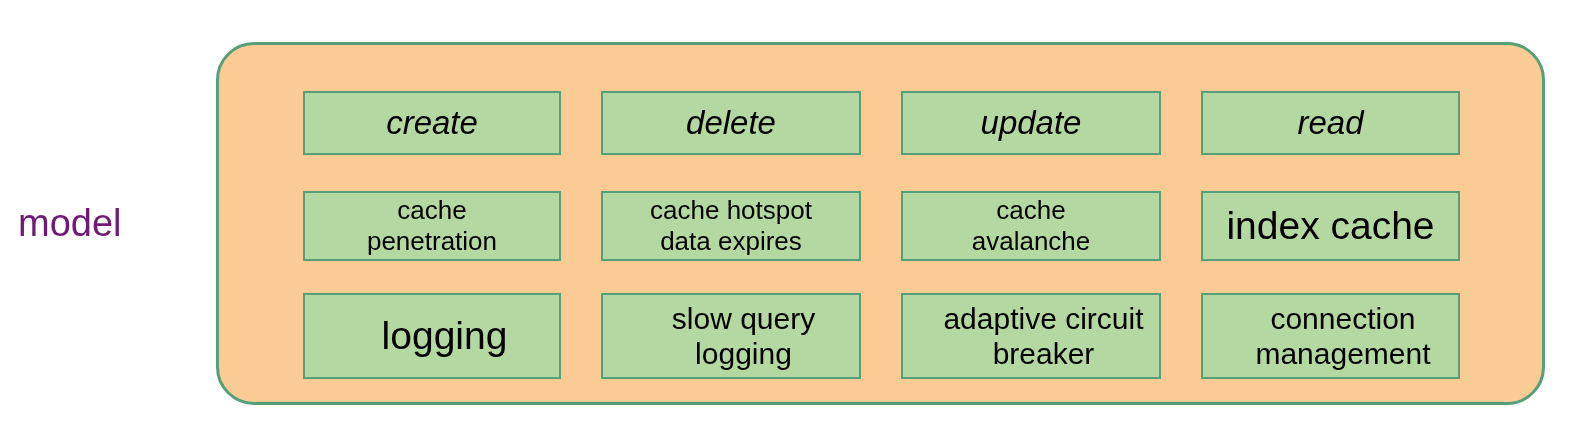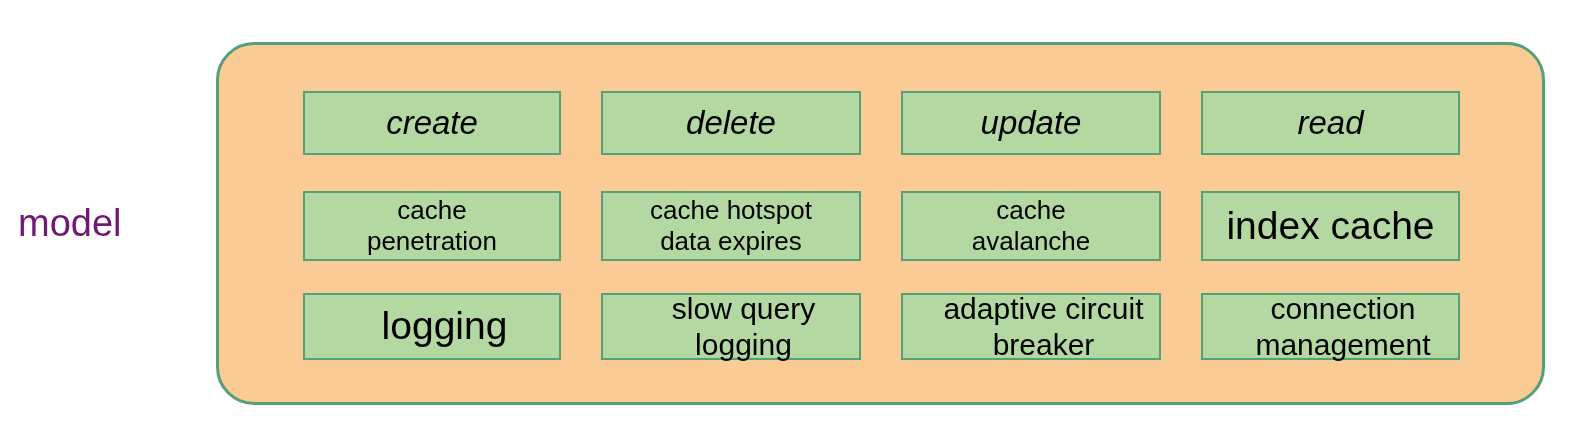--- a/index.html
+++ b/index.html
@@ -77,21 +77,21 @@
 
   
   .col-1 { left: 0px;    width: 258px; }
   .col-2 { left: 298px;  width: 260px; }
   .col-3 { left: 598px;  width: 260px; }
   .col-4 { left: 898px;  width: 259px; }
 
   
   .row-1 { top: 0px;   height: 64px; font-style: italic; }
   .row-2 { top: 100px; height: 70px; }
-  .row-3 { top: 202px; height: 67px; padding-left: 31px; }
+  .row-3 { top: 202px; height: 86px; padding-left: 31px; }
 
   
   .row-1 .node-label { font-size: 33px; }
   .row-2 .node-label { font-size: 26px; }
   .row-3 .node-label { font-size: 30px; }
   .row-2 .node-label.one-line,
   .row-3 .node-label.one-line { font-size: 39px; }
 </style>
 </head>
 <body>

